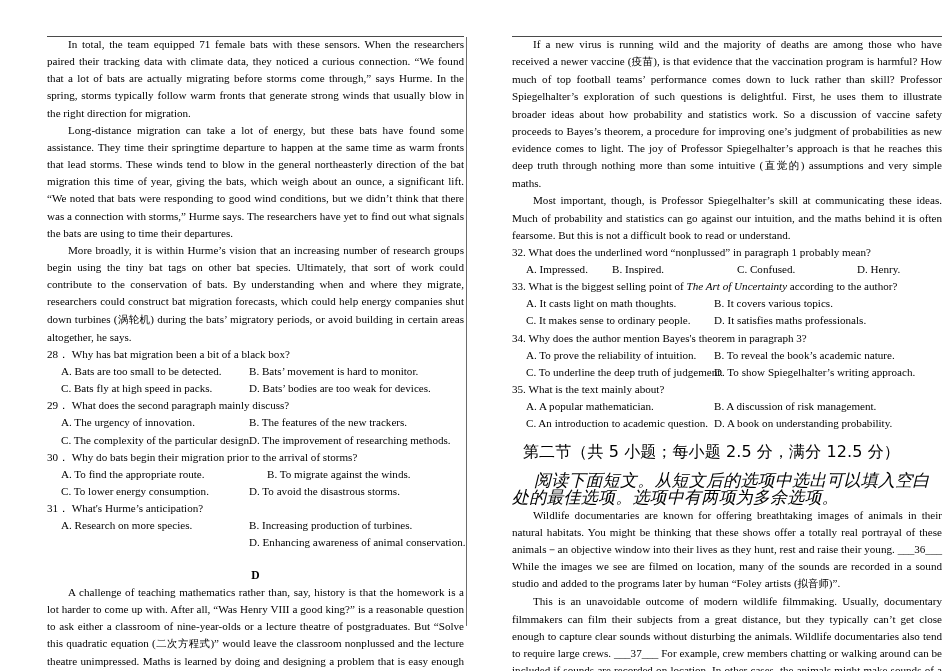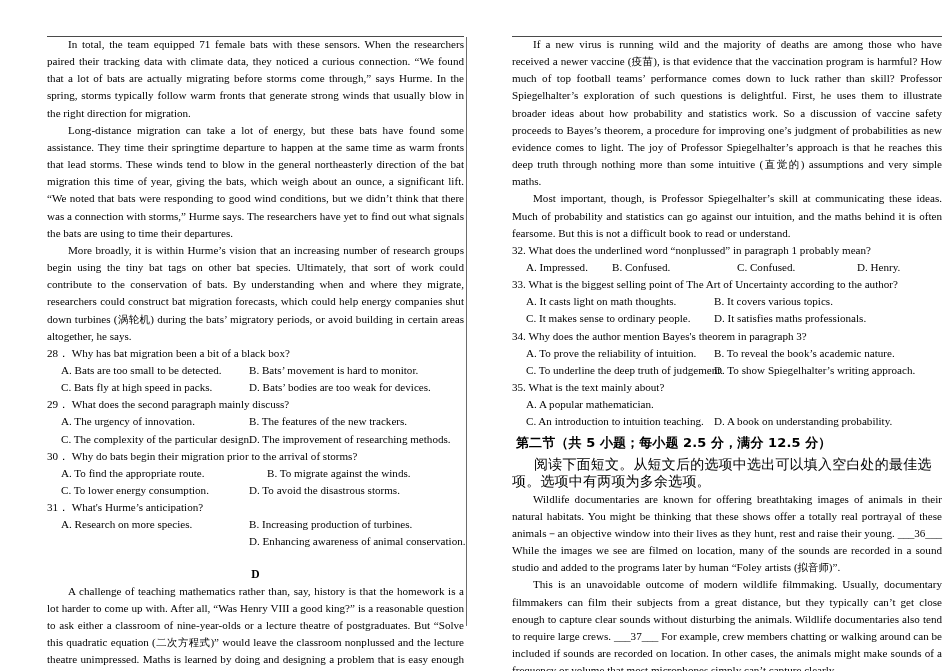--- a/index.html
+++ b/index.html
@@ -64,21 +64,21 @@
 
   .body-text {
     font-size: 11.1px;
     line-height: 17.15px;
     text-align: justify;
     text-justify: inter-word;
     margin: 0;
   }
   .body-text.indent { text-indent: 21px; }
 
-  .italic { }
+  .italic { font-style: italic; }
   .underline { }
 
   
   .q-stem {
     font-size: 11.1px;
     line-height: 17.15px;
     margin: 0;
     white-space: nowrap;
   }
   .q-num {
@@ -112,36 +112,37 @@
   .section-letter {
     text-align: center;
     font-weight: bold;
     font-size: 11.6px;
     line-height: 17.15px;
     margin: 0;
     padding-top: 15px;
   }
   .cn-heading {
     font-family: "DejaVu Sans", "Liberation Sans", sans-serif;
-    font-weight: bold;
-    font-size: 13px;
+    font-weight: normal;
+    font-size: 16px;
     line-height: 17.4px;
-    margin: 4px;
+    margin: 11px;
     letter-spacing: 0.1px;
   }
   .cn-text {
     font-family: "DejaVu Sans", "Liberation Sans", sans-serif;
-    font-size: 14px;
+    font-size: 17px;
     line-height: 17.4px;
     margin: 0;
     text-indent: 22px;
     letter-spacing: 0.2px;
+    font-style: italic;
   }
   .cn-inline {
-    font-family: Liberation Sans, sans-serif;
+    font-family: Liberation Mono, monospace;
     font-size: 10.4px;
   }
   .blank { white-space: nowrap; }
 </style>
 </head>
 <body>
 
 <div class="page">
 
   <div class="v-divider"></div>
@@ -205,21 +206,21 @@
     <div class="col col-right">
       <div class="col-rule"></div>
 
       <p class="body-text indent"><span>If a new virus is running wild and the majority of deaths are among those who have received a newer vaccine (</span><span class="cn-inline">疫苗</span><span>), is that evidence that the vaccination program is harmful? How much of top football teams’ performance comes down to luck rather than skill? Professor Spiegelhalter’s exploration of such questions is delightful. First, he uses them to illustrate broader ideas about how probability and statistics work. So a discussion of vaccine safety proceeds to Bayes’s theorem, a procedure for improving one’s judgment of probabilities as new evidence comes to light. The joy of Professor Spiegelhalter’s approach is that he reaches this deep truth through nothing more than some intuitive (</span><span class="cn-inline">直觉的</span><span>) assumptions and very simple maths.</span></p>
 
       <p class="body-text indent"><span>Most important, though, is Professor Spiegelhalter’s skill at communicating these ideas. Much of probability and statistics can go against our intuition, and the maths behind it is often fearsome. But this is not a difficult book to read or understand.</span></p>
 
       <p class="q-stem"><span class="q-num">32.</span> <span>What does the underlined word “nonplussed” in paragraph 1 probably mean?</span></p>
       <div class="opts four-across">
         <span class="opt-a">A. Impressed.</span>
-        <span class="opt-b">B. Confused.</span>
+        <span class="opt-b">B. Inspired.</span>
         <span class="opt-c">C. Confused.</span>
         <span class="opt-d">D. Henry.</span>
       </div>
 
       <p class="q-stem"><span class="q-num">33.</span> <span>What is the biggest selling point of </span><span class="italic">The Art of Uncertainty</span><span> according to the author?</span></p>
       <div class="opts">
         <span class="opt-a">A. It casts light on math thoughts.</span>
         <span class="opt-b">B. It covers various topics.</span>
       </div>
       <div class="opts">
@@ -233,23 +234,24 @@
         <span class="opt-b">B. To reveal the book’s academic nature.</span>
       </div>
       <div class="opts">
         <span class="opt-c">C. To underline the deep truth of judgement.</span>
         <span class="opt-d">D. To show Spiegelhalter’s writing approach.</span>
       </div>
 
       <p class="q-stem"><span class="q-num">35.</span> <span>What is the text mainly about?</span></p>
       <div class="opts">
         <span class="opt-a">A. A popular mathematician.</span>
-      </div>
-      <div class="opts">
-        <span class="opt-c">C. An introduction to intuition teaching.</span>
+        <span class="opt-b">B. A discussion of risk management.</span>
+      </div>
+      <div class="opts">
+        <span class="opt-c">C. An introduction to academic question.</span>
         <span class="opt-d">D. A book on understanding probability.</span>
       </div>
 
       <p class="cn-heading">第二节（共 5 小题；每小题 2.5 分，满分 12.5 分）</p>
       <p class="cn-text">阅读下面短文。从短文后的选项中选出可以填入空白处的最佳选项。选项中有两项为多余选项。</p>
 
       <p class="body-text indent"><span>Wildlife documentaries are known for offering breathtaking images of animals in their natural habitats. You might be thinking that these shows offer a totally real portrayal of these animals－an objective window into their lives as they hunt, rest and raise their young. </span><span class="blank">___36___</span><span> While the images we see are filmed on location, many of the sounds are recorded in a sound studio and added to the programs later by human “Foley artists (</span><span class="cn-inline">拟音师</span><span>)”.</span></p>
 
       <p class="body-text indent"><span>This is an unavoidable outcome of modern wildlife filmmaking. Usually, documentary filmmakers can film their subjects from a great distance, but they typically can’t get close enough to capture clear sounds without disturbing the animals. Wildlife documentaries also tend to require large crews. </span><span class="blank">___37___</span><span> For example, crew members chatting or walking around can be included if sounds are recorded on location. In other cases, the animals might make sounds of a frequency or volume that most microphones simply can’t capture clearly.</span></p>
 

